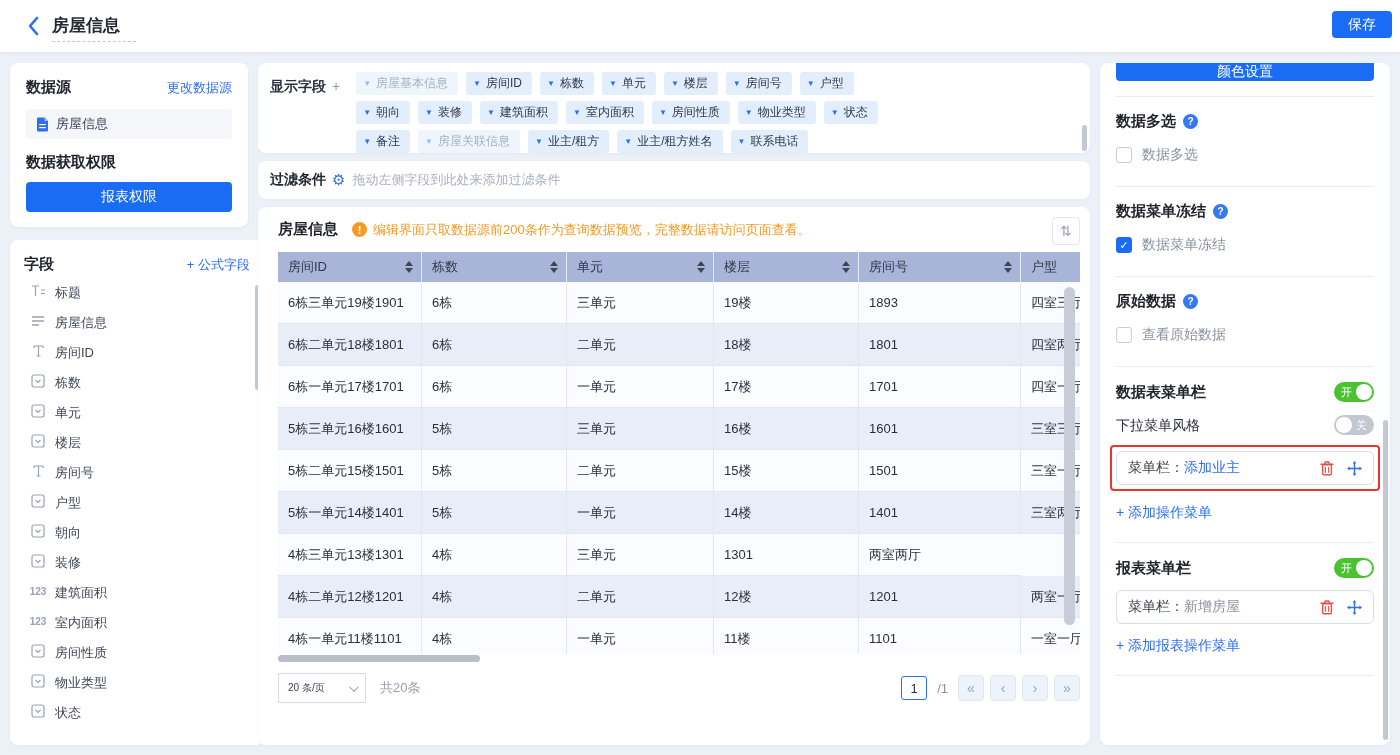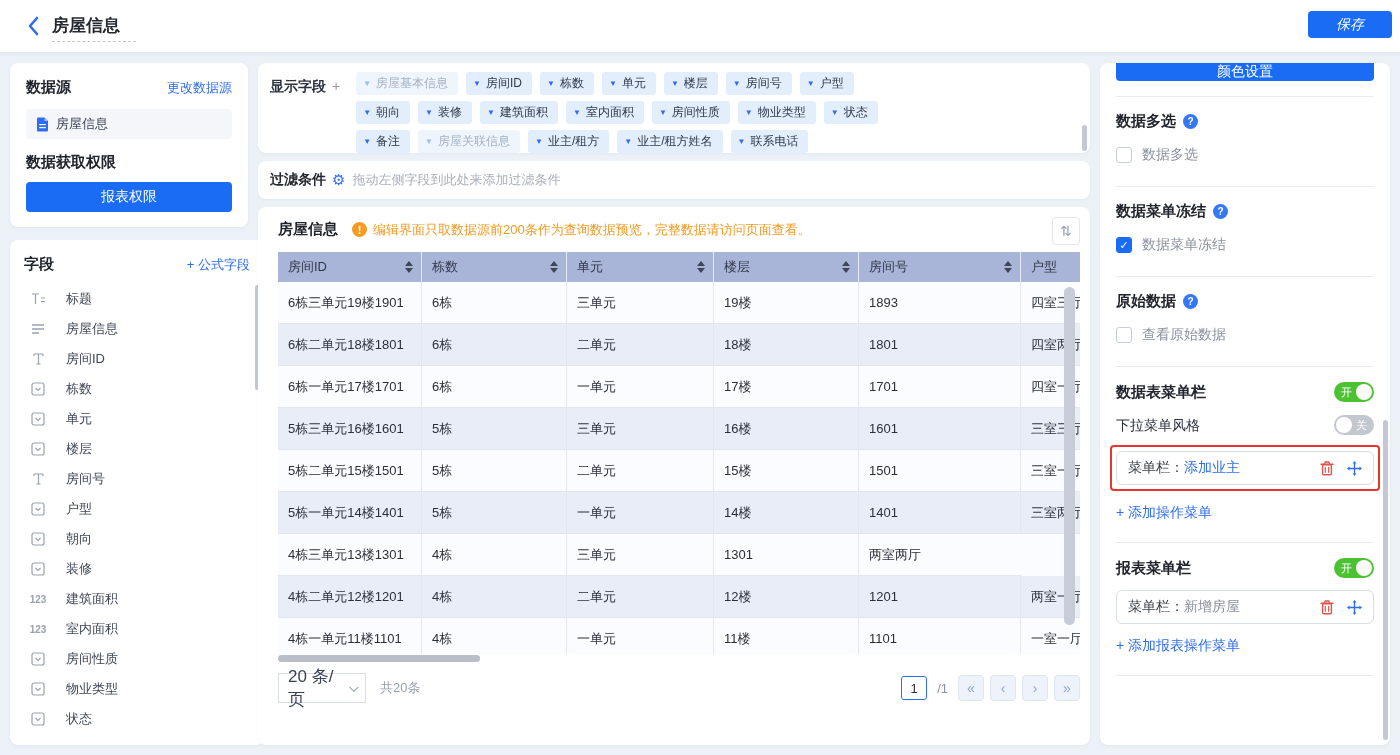--- a/index.html
+++ b/index.html
@@ -6,37 +6,37 @@
   html,body { width:1400px; height:755px; overflow:hidden; }
   body { background:#ecf1f8; font-family:"Liberation Sans","DejaVu Sans",sans-serif; font-size:14px; color:#2b3140; }
 
   .card { position:absolute; background:#fff; border-radius:8px; box-shadow:0 1px 3px rgba(30,50,90,.05); }
 
   
   .topbar { position:absolute; left:0; top:0; width:1400px; height:52px; background:#fff; box-shadow:0 1px 4px rgba(0,0,0,.07); z-index:5; }
   .back { position:absolute; left:26px; top:15px; width:20px; height:22px; cursor:pointer; }
   .page-title { position:absolute; left:52px; top:14px; font-size:17px; font-weight:bold; color:#23272f; }
   .title-underline { position:absolute; left:52px; top:41px; width:84px; border-bottom:1px dashed #bfc6d2; }
-  .save-btn { position:absolute; right:8px; top:11px; width:84px; height:27px; background:#1b6cf5; color:#fff; border:none; border-radius:4px; font-size:14px; cursor:pointer;font-style:italic; }
+  .save-btn { position:absolute; right:8px; top:11px; width:60px; height:27px; background:#1b6cf5; color:#fff; border:none; border-radius:4px; font-size:14px; cursor:pointer; }
 
   
   .ds-card { left:10px; top:63px; width:238px; height:164px; padding:15px 16px; }
   .sec-title { font-size:15px; font-weight:bold; color:#20242d; }
   .link { color:#2f6df0; cursor:pointer; }
   .ds-head { display:flex; justify-content:space-between; align-items:center; }
   .ds-head .link { font-size:13px; }
   .ds-box { margin-top:12px; height:30px; background:#f4f6fa; border-radius:4px; display:flex; align-items:center; padding:0 10px; font-size:13px; color:#3a4254; gap:7px; }
   .perm-title { margin-top:14px; }
   .perm-btn { margin-top:10px; width:100%; height:30px; background:#1b6cf5; color:#fff; border:none; border-radius:4px; font-size:14px; cursor:pointer; }
 
   .fields-card { left:10px; top:240px; width:254px; height:505px; padding:15px 14px; }
   .fields-head { display:flex; justify-content:space-between; align-items:center; }
   .fields-head .link { font-size:13px; }
   .field-list { margin-top:10px; }
-  .field-item { height:30px; display:flex; align-items:center; gap:20px; padding:0 6px; font-size:13px; color:#3f4656; cursor:pointer; border-radius:4px; }
+  .field-item { height:30px; display:flex; align-items:flex-start; gap:9px; padding:0 6px; font-size:13px; color:#3f4656; cursor:pointer; border-radius:4px; }
   .ficon { width:16px; height:14px; display:inline-flex; align-items:center; justify-content:center; color:#9aa1b0; flex:none; }
   .ficon svg { display:block; }
   .num-ico { font-size:10px; font-weight:bold; color:#9aa1b0; letter-spacing:0; }
   .scroll-thumb { position:absolute; background:#c3c8d4; border-radius:3px; }
 
   
   .tags-card { left:258px; top:63px; width:832px; height:90px; padding:9px 12px; display:flex; }
   .tags-label { font-size:14px; color:#2b3140; font-weight:bold; margin-top:6px; white-space:nowrap; }
   .tags-plus { color:#949ba8; font-weight:normal; margin-left:6px; }
   .tag-rows { margin-left:16px; display:flex; flex-direction:column; gap:6px; }
@@ -71,21 +71,21 @@
   .grow { display:grid; grid-template-columns:144px 145px 147px 145px 162px 59px; height:42px; }
   .grow.odd { background:#fbfcff; }
   .grow.even { background:#e9edf8; }
   .gcell { display:flex; align-items:center; padding:0 10px; font-size:13px; color:#2a2f3a; border-right:1px solid #e2e6f1; border-bottom:1px solid #e2e6f1; white-space:nowrap; overflow:hidden; }
   .gcell:last-child { border-right:none; }
 
   .hscroll { position:absolute; left:20px; top:448px; width:202px; height:7px; background:#b9bec9; border-radius:4px; cursor:pointer; }
   .vscroll { position:absolute; left:806px; top:80px; width:11px; height:338px; background:#c7ccd8; border-radius:6px; cursor:pointer; }
 
   .pager { position:absolute; left:20px; top:466px; width:802px; height:30px; display:flex; align-items:center; }
-  .page-size { width:88px; height:30px; border:1px solid #d8dce6; border-radius:0; display:flex; align-items:center; justify-content:space-between; padding:0 9px; font-size:17px; color:#3a4254; cursor:pointer; background:#fff; }
+  .page-size { width:88px; height:30px; border:1px solid #d8dce6; border-radius:0; display:flex; align-items:center; justify-content:space-between; padding:0 9px; font-size:10px; color:#3a4254; cursor:pointer; background:#fff; }
   .sel-chevron { width:7px; height:7px; border-right:1.5px solid #9aa2b0; border-bottom:1.5px solid #9aa2b0; transform:rotate(45deg) translateY(-2px); }
   .total-text { margin-left:14px; color:#9aa1ad; font-size:13px; }
   .pager-right { margin-left:auto; display:flex; align-items:center; gap:6px; }
   .page-input { width:26px; height:24px; border:1px solid #2f6df0; border-radius:3px; text-align:center; font-size:13px; color:#2b3140; display:flex; align-items:center; justify-content:center; }
   .page-total { color:#8b93a3; font-size:13px; margin:0 4px; }
   .nav-btn { width:26px; height:26px; background:#edf2fb; border:1px solid #dfe6f2; border-radius:4px; color:#8ca4d9; font-size:14px; display:flex; align-items:center; justify-content:center; cursor:pointer; }
 
   
   .right-card { left:1100px; top:63px; width:290px; height:682px; padding:0 16px; }
   .clip-top { height:18px; overflow:hidden; border-radius:0 0 4px 4px; }

